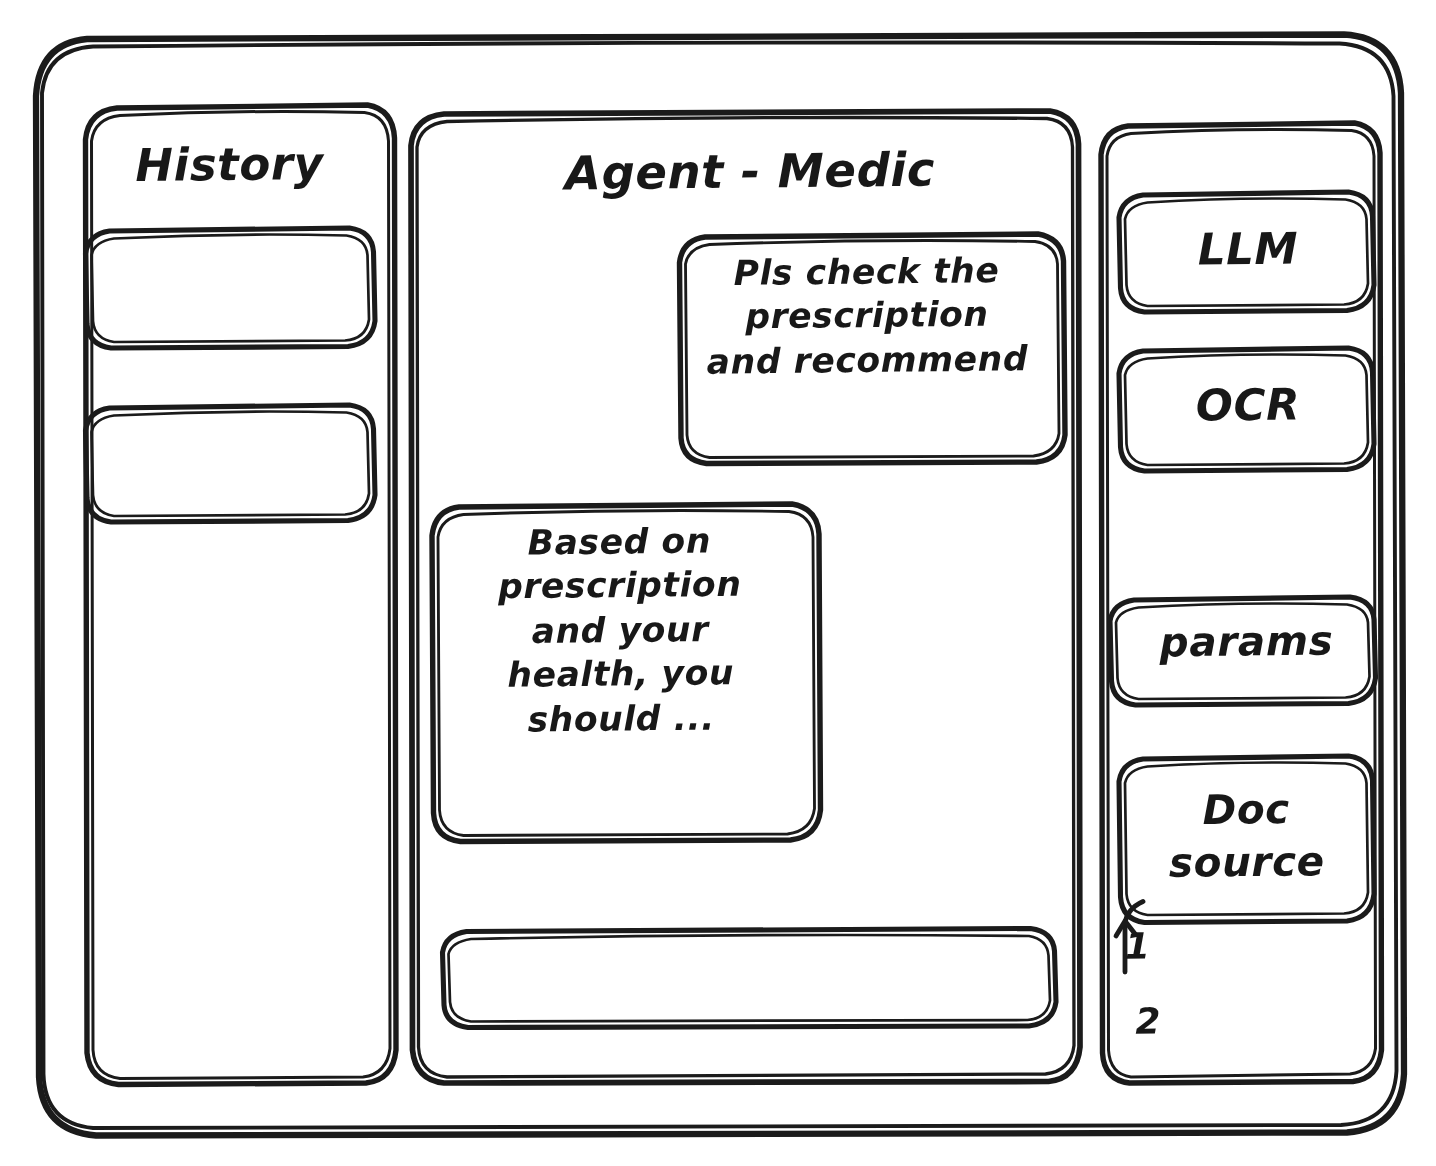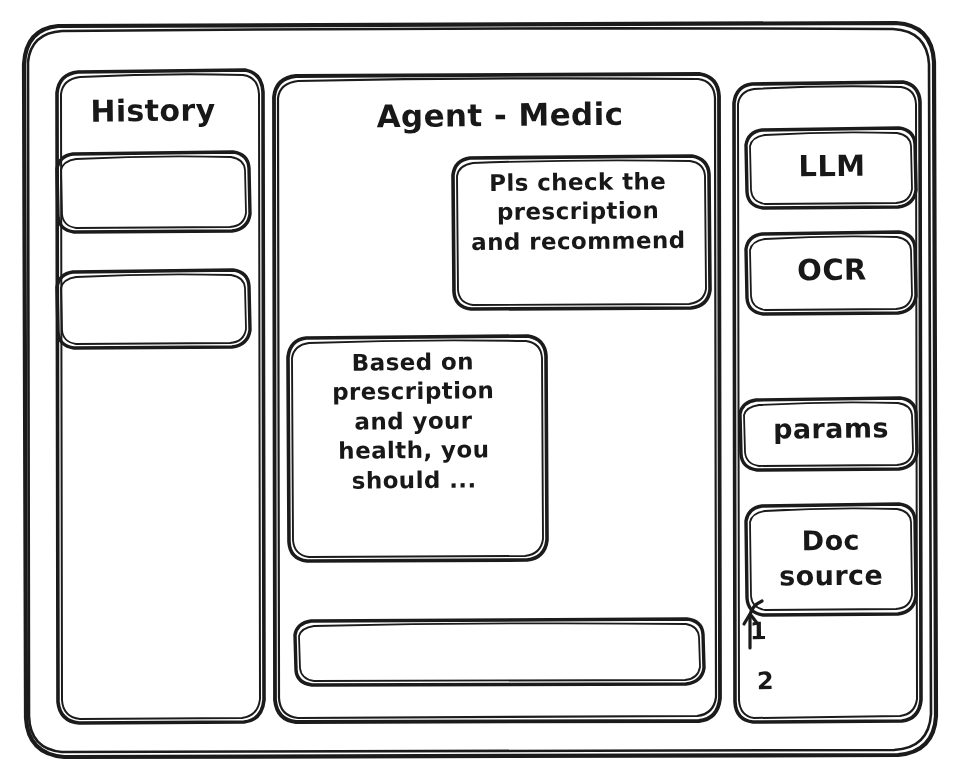--- a/index.html
+++ b/index.html
@@ -12,20 +12,21 @@
     height: 777px;
     font-family: "DejaVu Sans", sans-serif;
     color: #1b1b1b;
     overflow: hidden;
     position: relative;
   }
   #stage {
     position: relative;
     width: 957px;
     height: 777px;
+    font-style: italic;
   }
   #sketch {
     position: absolute;
     left: 0;
     top: 0;
     width: 957px;
     height: 777px;
   }
   .lbl {
     position: absolute;

